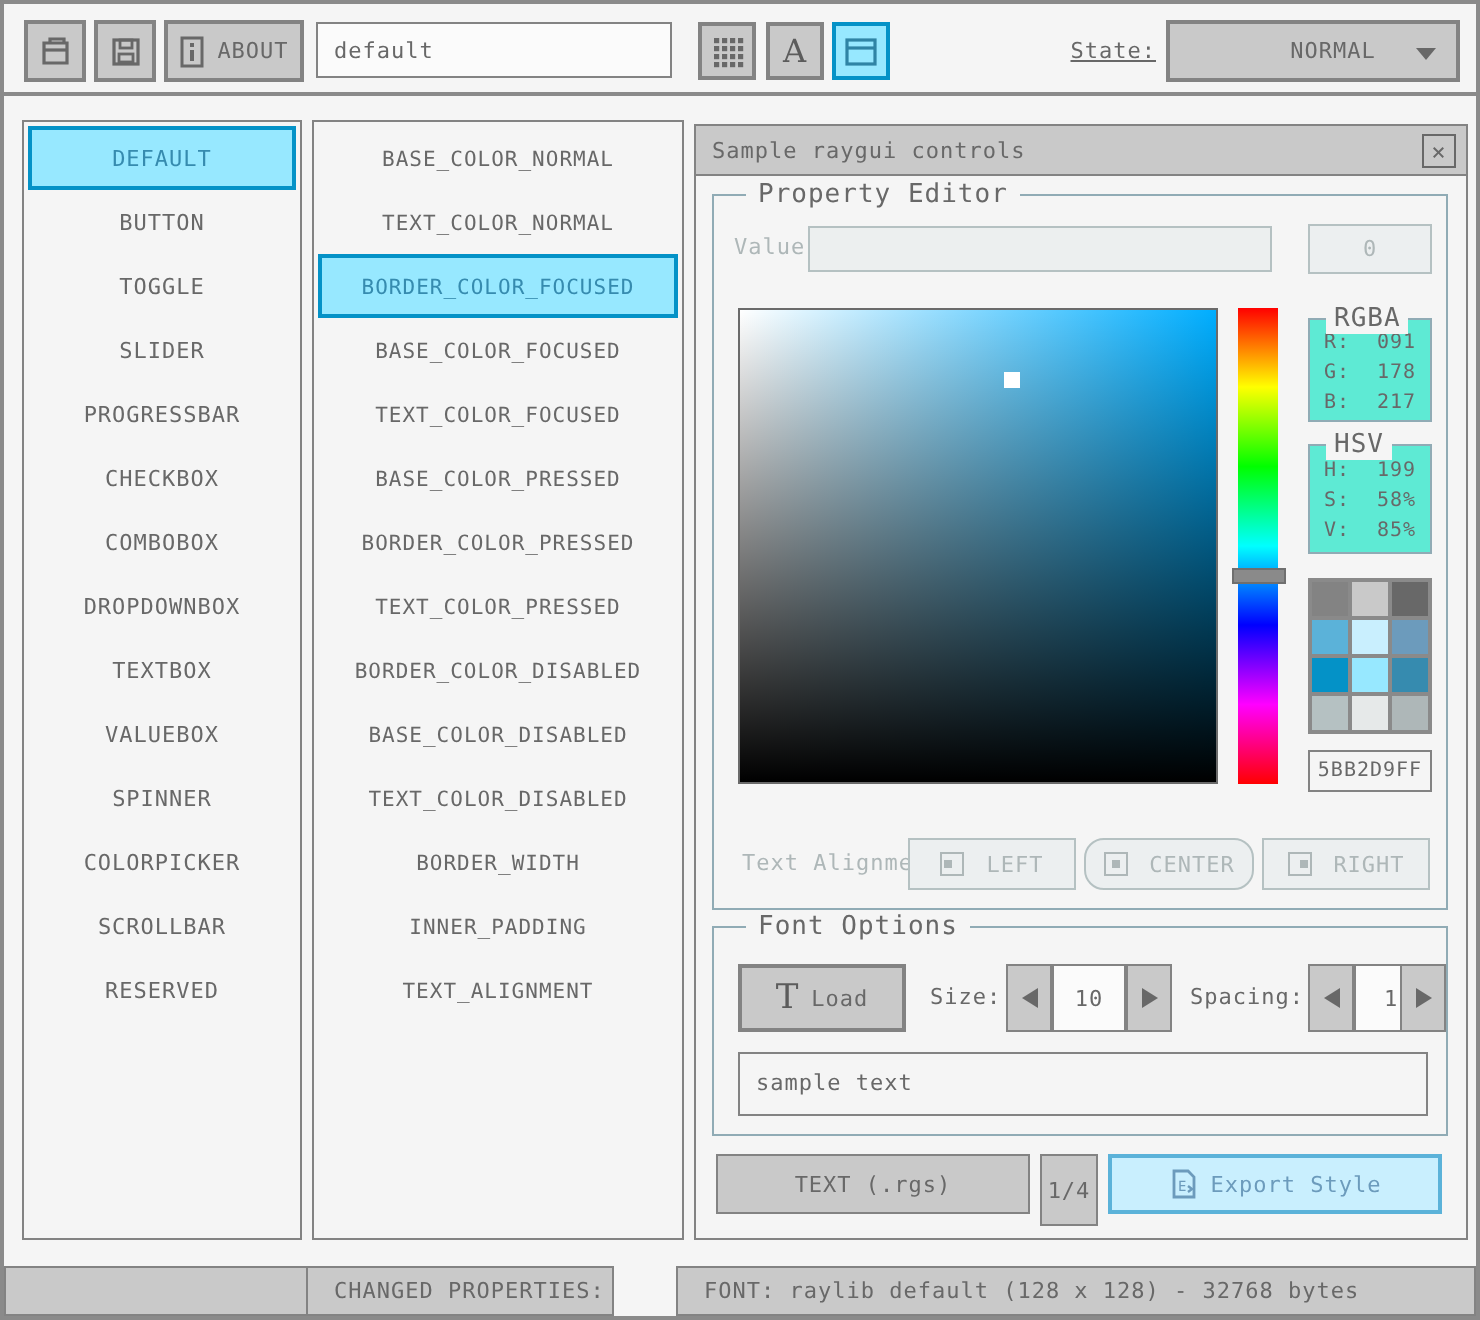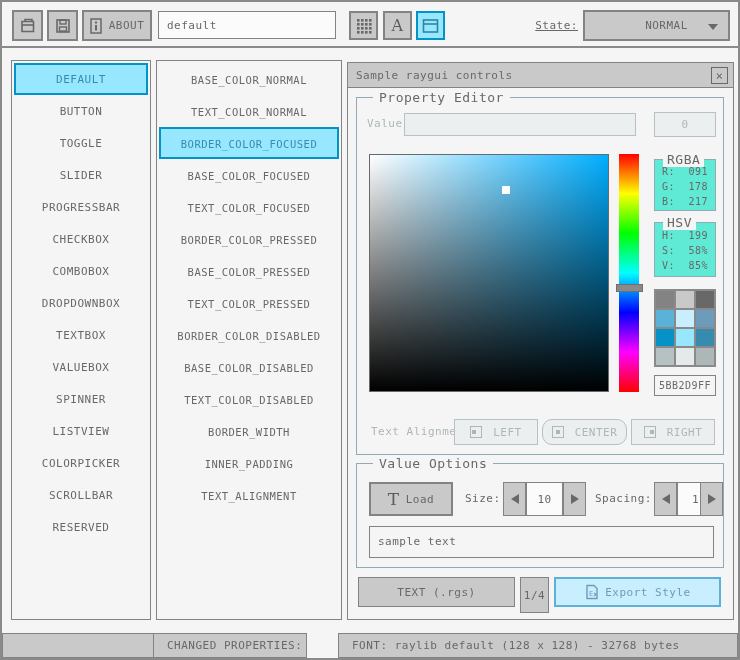--- a/index.html
+++ b/index.html
@@ -165,34 +165,33 @@
     <div class="list-item">BUTTON</div>
     <div class="list-item">TOGGLE</div>
     <div class="list-item">SLIDER</div>
     <div class="list-item">PROGRESSBAR</div>
     <div class="list-item">CHECKBOX</div>
     <div class="list-item">COMBOBOX</div>
     <div class="list-item">DROPDOWNBOX</div>
     <div class="list-item">TEXTBOX</div>
     <div class="list-item">VALUEBOX</div>
     <div class="list-item">SPINNER</div>
-    <div class="list-item">LISTVIEW</div>
     <div class="list-item">COLORPICKER</div>
     <div class="list-item">SCROLLBAR</div>
     <div class="list-item">RESERVED</div>
   </div>
 
   <div class="listbox abs" style="left:154px;top:58px;width:186px;height:560px;font-size:10.5px;">
     <div class="list-item">BASE_COLOR_NORMAL</div>
     <div class="list-item">TEXT_COLOR_NORMAL</div>
     <div class="list-item selected">BORDER_COLOR_FOCUSED</div>
     <div class="list-item">BASE_COLOR_FOCUSED</div>
     <div class="list-item">TEXT_COLOR_FOCUSED</div>
+    <div class="list-item">BASE_COLOR_PRESSED</div>
     <div class="list-item">BORDER_COLOR_PRESSED</div>
-    <div class="list-item">BASE_COLOR_PRESSED</div>
     <div class="list-item">TEXT_COLOR_PRESSED</div>
     <div class="list-item">BORDER_COLOR_DISABLED</div>
     <div class="list-item">BASE_COLOR_DISABLED</div>
     <div class="list-item">TEXT_COLOR_DISABLED</div>
     <div class="list-item">BORDER_WIDTH</div>
     <div class="list-item">INNER_PADDING</div>
     <div class="list-item">TEXT_ALIGNMENT</div>
   </div>
 
   <div class="panel">
@@ -284,21 +283,21 @@
       </div>
       <div class="btn disabled abs" style="left:274px;top:321px;width:84px;height:26px;">
         <span class="align-icon right">
             <span class="dot"></span>
           </span>
         <span>RIGHT</span>
       </div>
     </div>
 
     <div class="groupbox" style="left:8px;top:400px;width:368px;height:105px;">
-      <span class="legend">Value Options</span>
+      <span class="legend">Font Options</span>
 
       <div class="btn abs" style="left:12px;top:18px;width:84px;height:34px;">
         <span class="serif-T">T</span>
         <span>Load</span>
       </div>
 
       <span class="abs label" style="left:108px;top:22px;height:26px;line-height:26px;">Size:</span>
       <div class="btn thin abs" style="left:146px;top:18px;width:23px;height:34px;">
           <span class="tri-left"></span>
         </div>

